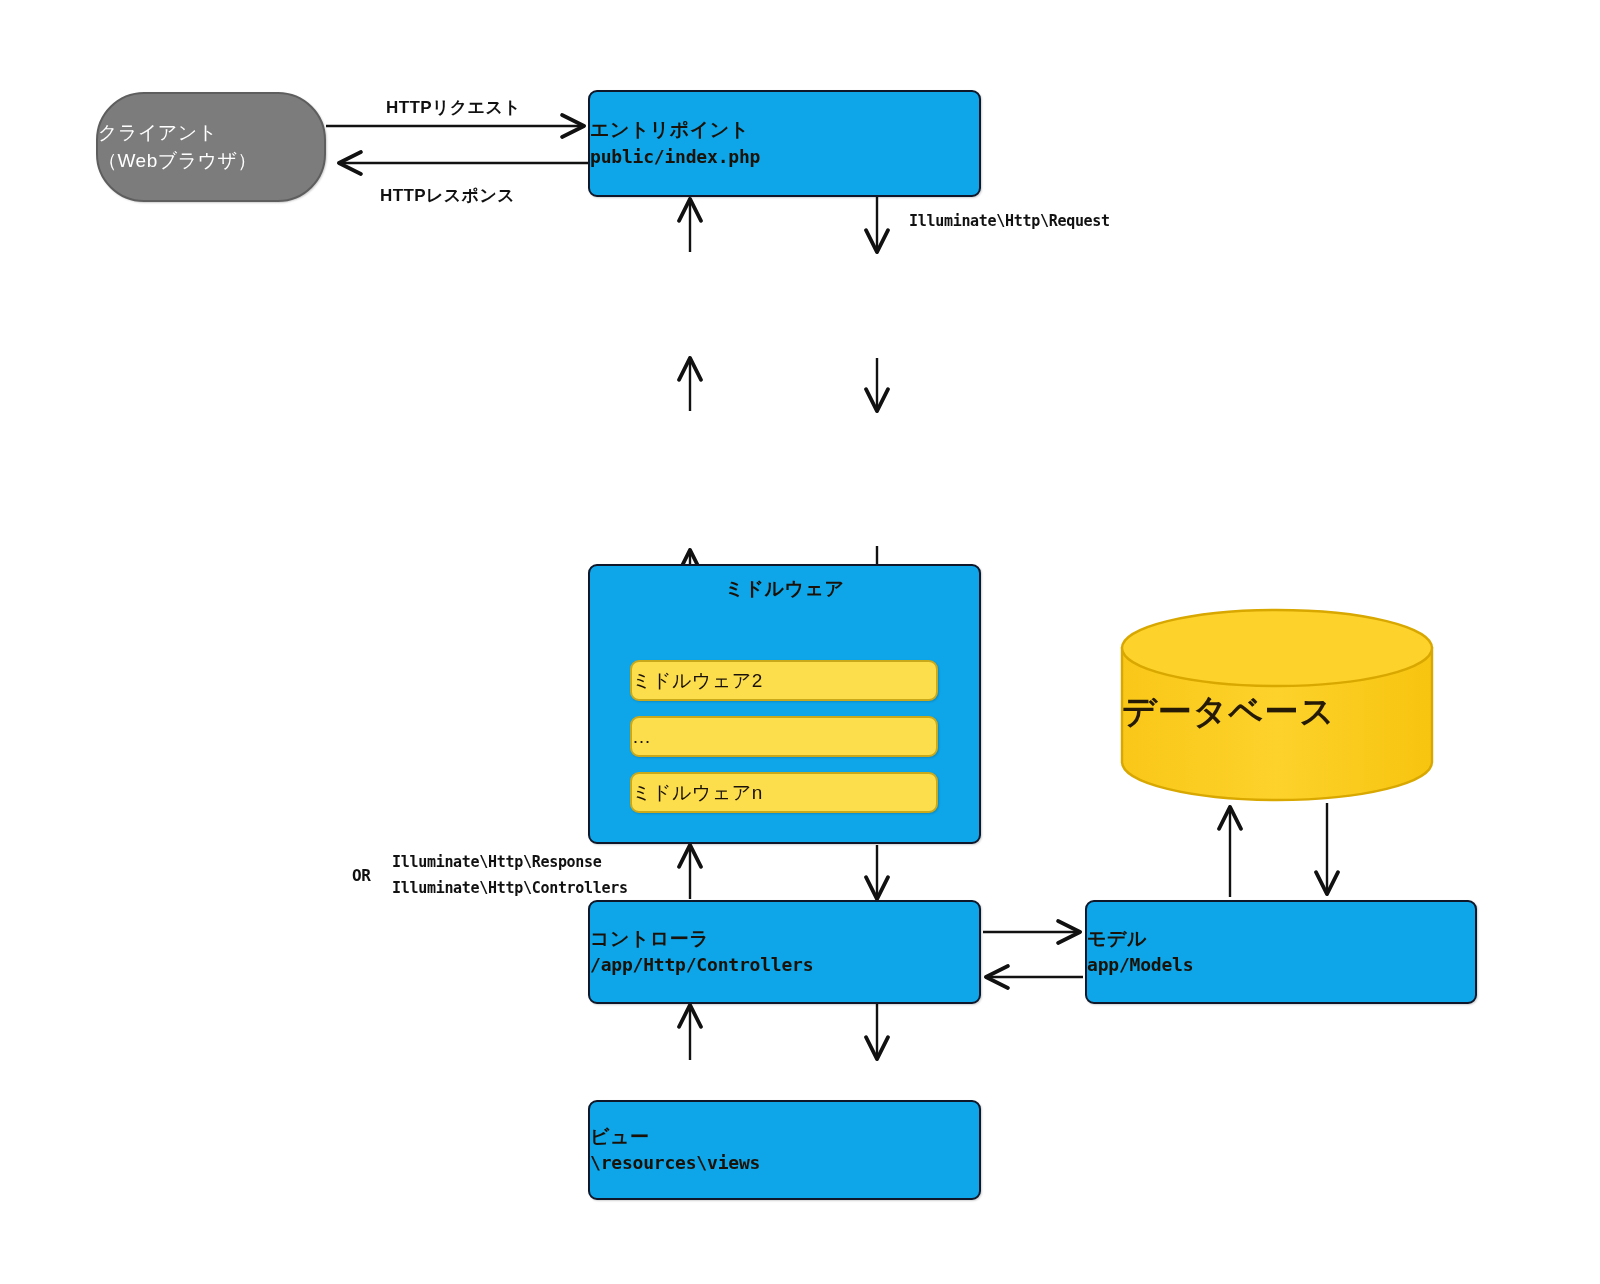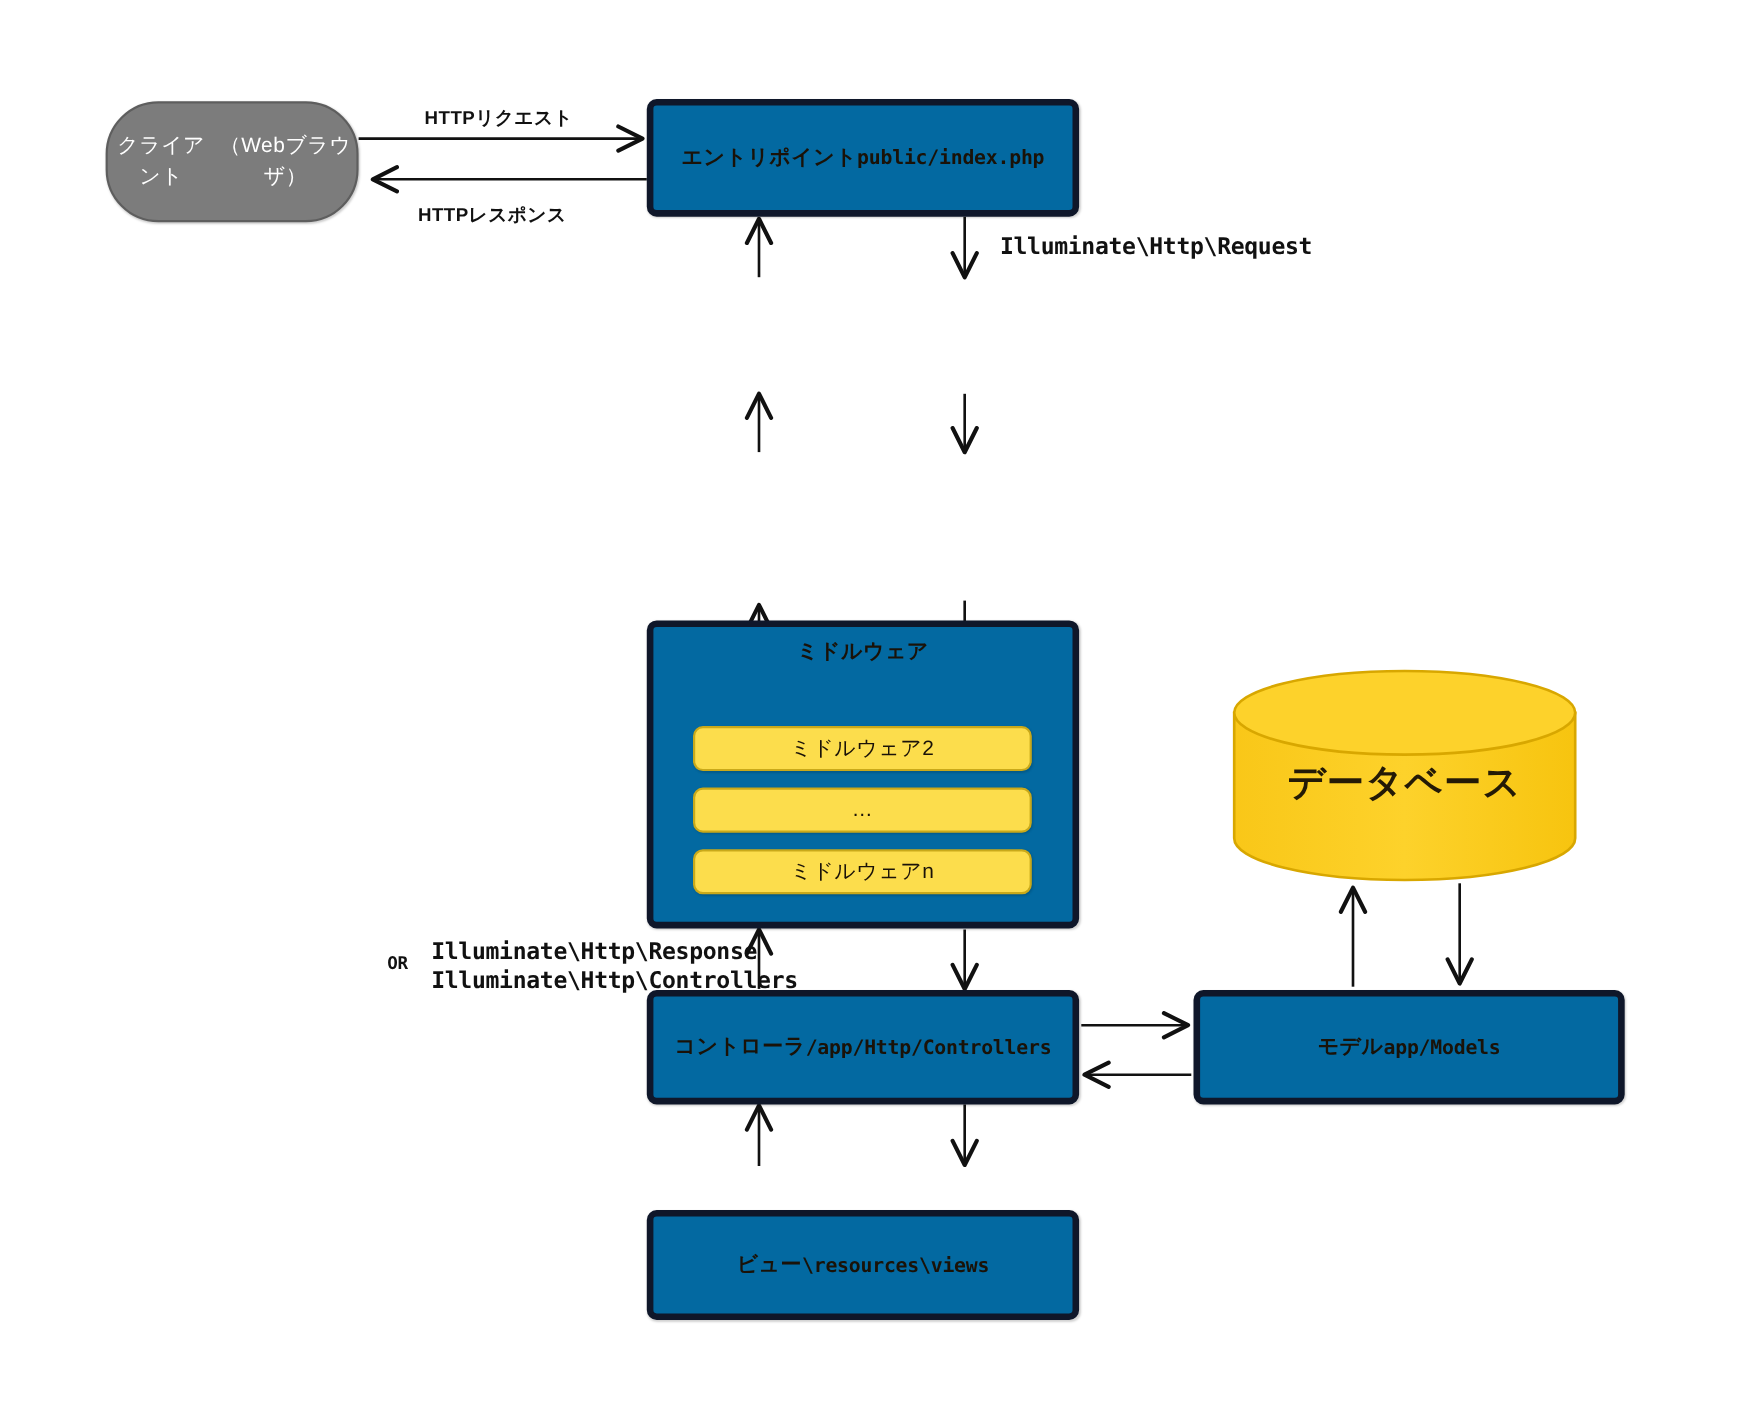--- a/index.html
+++ b/index.html
@@ -14,28 +14,28 @@
     position: relative;
     width: 1600px;
     height: 1284px;
     background: #ffffff;
     overflow: hidden;
   }
   .node {
     position: absolute;
     box-sizing: border-box;
     display: flex;
-    flex-direction: row;
-    align-items: center;
+    flex-direction: column;
+    align-items: flex-start;
     justify-content: center;
     text-align: center;
   }
   .box-orange {
-    background: #0369a1;
-    border: 6px solid #0f172a;
+    background: #0ea5e9;
+    border: 2px solid #0f172a;
     border-radius: 9px;
     box-shadow: 1px 1px 2px rgba(0,0,0,0.18);
     color: #1a1208;
   }
   .box-client {
     background: #7C7C7C;
     border: 2px solid #5E5E5E;
     border-radius: 48px;
     box-shadow: 1px 1px 2px rgba(0,0,0,0.2);
     color: #ffffff;
@@ -74,21 +74,21 @@
     font-weight: 700;
     font-size: 17px;
     color: #111111;
     white-space: nowrap;
     letter-spacing: 0.4px;
   }
   .edge-label-mono {
     position: absolute;
     font-family: "DejaVu Sans Mono", "Liberation Mono", monospace;
     font-weight: 700;
-    font-size: 21px;
+    font-size: 15px;
     color: #111111;
     white-space: nowrap;
     letter-spacing: -0.3px;
   }
   .db-label {
     font-family: "Liberation Sans", sans-serif;
     font-weight: 700;
     font-size: 34px;
     color: #241a06;
     letter-spacing: 1px;

